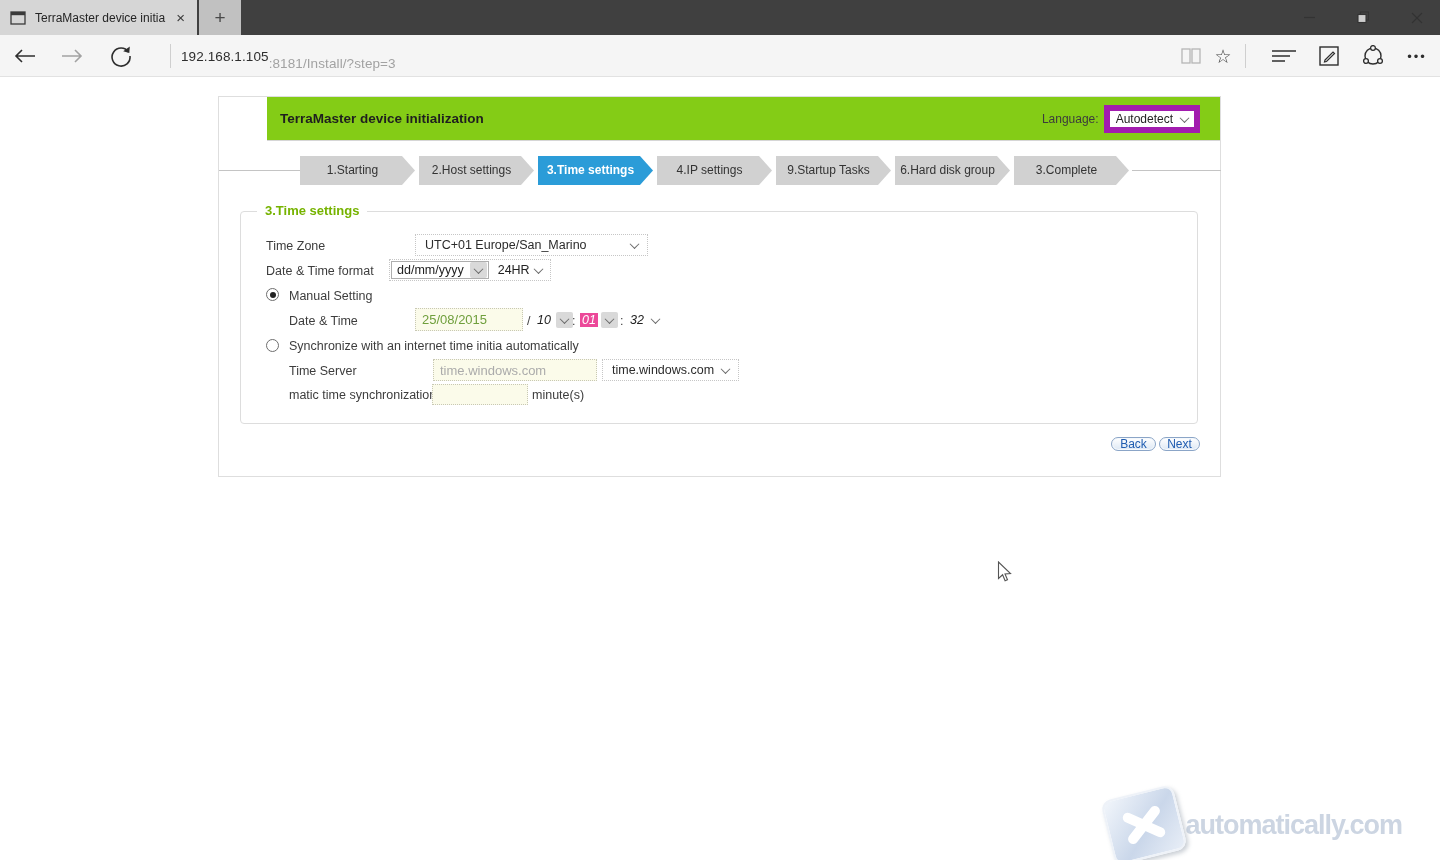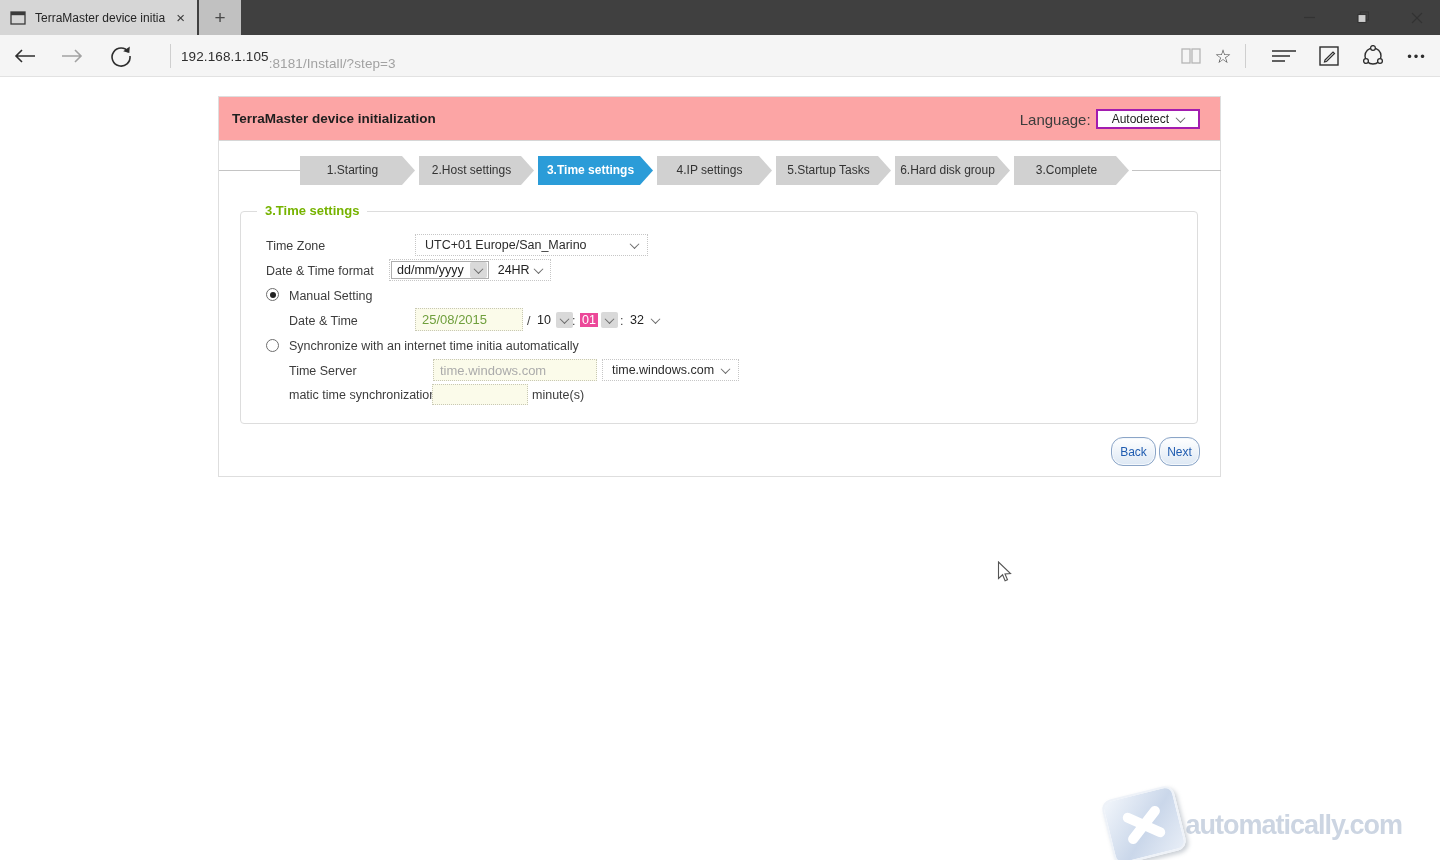--- a/index.html
+++ b/index.html
@@ -22,27 +22,27 @@
   .vdiv { position:absolute; top:9px; width:1px; height:24px; background:#cfcfcf; }
   .url { position:absolute; left:181px; top:0; height:42px; display:flex; align-items:center;
          font-size:13.5px; color:#2e2e2e; letter-spacing:.1px; }
   .url .muted { color:#a2a2a2;margin-top:14px; }
   .dots { font-size:13px; color:#2e2e2e; letter-spacing:2px; }
   .star { font-size:19px; color:#3c3c3c; }
 
   
   .panel { position:absolute; left:218px; top:96px; width:1003px; height:381px;
            background:#fff; border:1px solid #dedede; }
-  .panel-header { position:relative; height:44px; background:#fca5a5; border-bottom:1px solid #d6d6d6;
-                  display:flex; align-items:center; padding-left:13px; }
+  .panel-header { position:relative; height:44px; background:#84cc16; border-bottom:1px solid #d6d6d6;
+                  display:flex; align-items:center; padding-left:13px;margin-left:48px; }
   .panel-title { font-size:13.5px; font-weight:bold; color:#1f1f1f; }
   .lang { position:absolute; right:20px; top:0; height:44px; display:flex; align-items:center; gap:5px; }
-  .lang-label { font-size:15px; color:#3c3c3c; }
-  .mini-select { background:#fff; border:2px solid #a21caf; height:20px; min-width:84px;
-                 display:flex; align-items:center; padding:0 14px; gap:8px; font-size:12px; color:#222; }
+  .lang-label { font-size:12px; color:#3c3c3c; }
+  .mini-select { background:#fff; border:6px solid #a21caf; height:28px; min-width:84px;
+                 display:flex; align-items:center; padding:0 6px; gap:8px; font-size:12px; color:#222; }
 
   .steps { position:absolute; left:81px; top:59px; display:flex; }
   .step { width:115px; height:29px; margin-right:4px; background:#d1d1d1; color:#333;
           font-size:12px; line-height:29px; text-align:center; padding-right:10px;
           clip-path:polygon(0 0, calc(100% - 13px) 0, 100% 50%, calc(100% - 13px) 100%, 0 100%); }
   .step.active { background:#2b9cd8; color:#fff; font-weight:bold; }
   .stepline { position:absolute; top:73px; height:1px; background:#c4c4c4; }
 
   .fieldset { position:absolute; left:240px; top:211px; width:958px; height:213px;
               border:1px solid #dddddd; border-radius:4px; }
@@ -66,25 +66,25 @@
 
   .radio { position:absolute; width:13px; height:13px; border:1px solid #6e6e6e; border-radius:50%; background:#fff; }
   .radio.checked::after { content:""; position:absolute; inset:2.5px; background:#222; border-radius:50%; }
 
   .txt-input { position:absolute; background:#fbfbea; border:1px dotted #c8c8b4; font-size:13px;
                padding:0 6px; font-family:"Liberation Sans", sans-serif; outline:none; }
   .date-input { color:#6f9f3c; }
   .ph-input::placeholder { color:#ababab; }
 
   .inline-sel { position:absolute; height:22px; display:flex; align-items:center; gap:2px; }
-  .inline-sel .v { font-size:12.5px; color:#222; padding:0 2px; }
+  .inline-sel .v { font-size:12.5px; color:#222; padding:0 2px;font-style:italic; }
   .inline-sel .v.hl { background:#ec4899; color:#fff;text-align:center; }
   .sep { position:absolute; font-size:12.5px; color:#444; }
 
-  .btn { position:absolute; height:29px; border:1px solid #8ba5c7; border-radius:12px;
+  .btn { position:absolute; height:14px; border:1px solid #8ba5c7; border-radius:12px;
          background:linear-gradient(#ffffff,#dde8f4); box-shadow:inset 0 0 0 1px #f4f8fc;
          color:#1f5cb0; font-size:12px; display:flex; align-items:center; justify-content:center; cursor:pointer; }
 
   
   .wm { position:absolute; right:38px; bottom:2px; display:flex; align-items:center; }
   .wm-tile { width:74px; height:66px; transform:rotate(-14deg); border-radius:10px;
              background:linear-gradient(135deg,#f2f6fb 0%,#cad7ea 55%,#e8eef7 100%);
              border:2px solid #eef2f8; box-shadow:2px 3px 4px rgba(140,150,165,.45);
              display:flex; align-items:center; justify-content:center; }
   .wm-text { font-size:27px; font-weight:bold; color:#ccd5e2; letter-spacing:-1px; margin-left:4px; }
@@ -198,21 +198,21 @@
   </div>
 
   <div class="stepline" style="left:0; width:81px;"></div>
   <div class="stepline" style="left:913px; width:89px;"></div>
 
   <div class="steps">
     <div class="step">1.Starting</div>
     <div class="step">2.Host settings</div>
     <div class="step active">3.Time settings</div>
     <div class="step">4.IP settings</div>
-    <div class="step">5.Startup Tasks</div>
+    <div class="step">9.Startup Tasks</div>
     <div class="step">6.Hard disk group</div>
     <div class="step">3.Complete</div>
   </div>
 </div>
 
 <div class="fieldset">
   <span class="legend">3.Time settings</span>
 
   <span class="flabel" style="left:25px; top:27px;">Time Zone</span>
   <div class="dd" style="left:174px; top:22px; width:233px; height:22px;">

